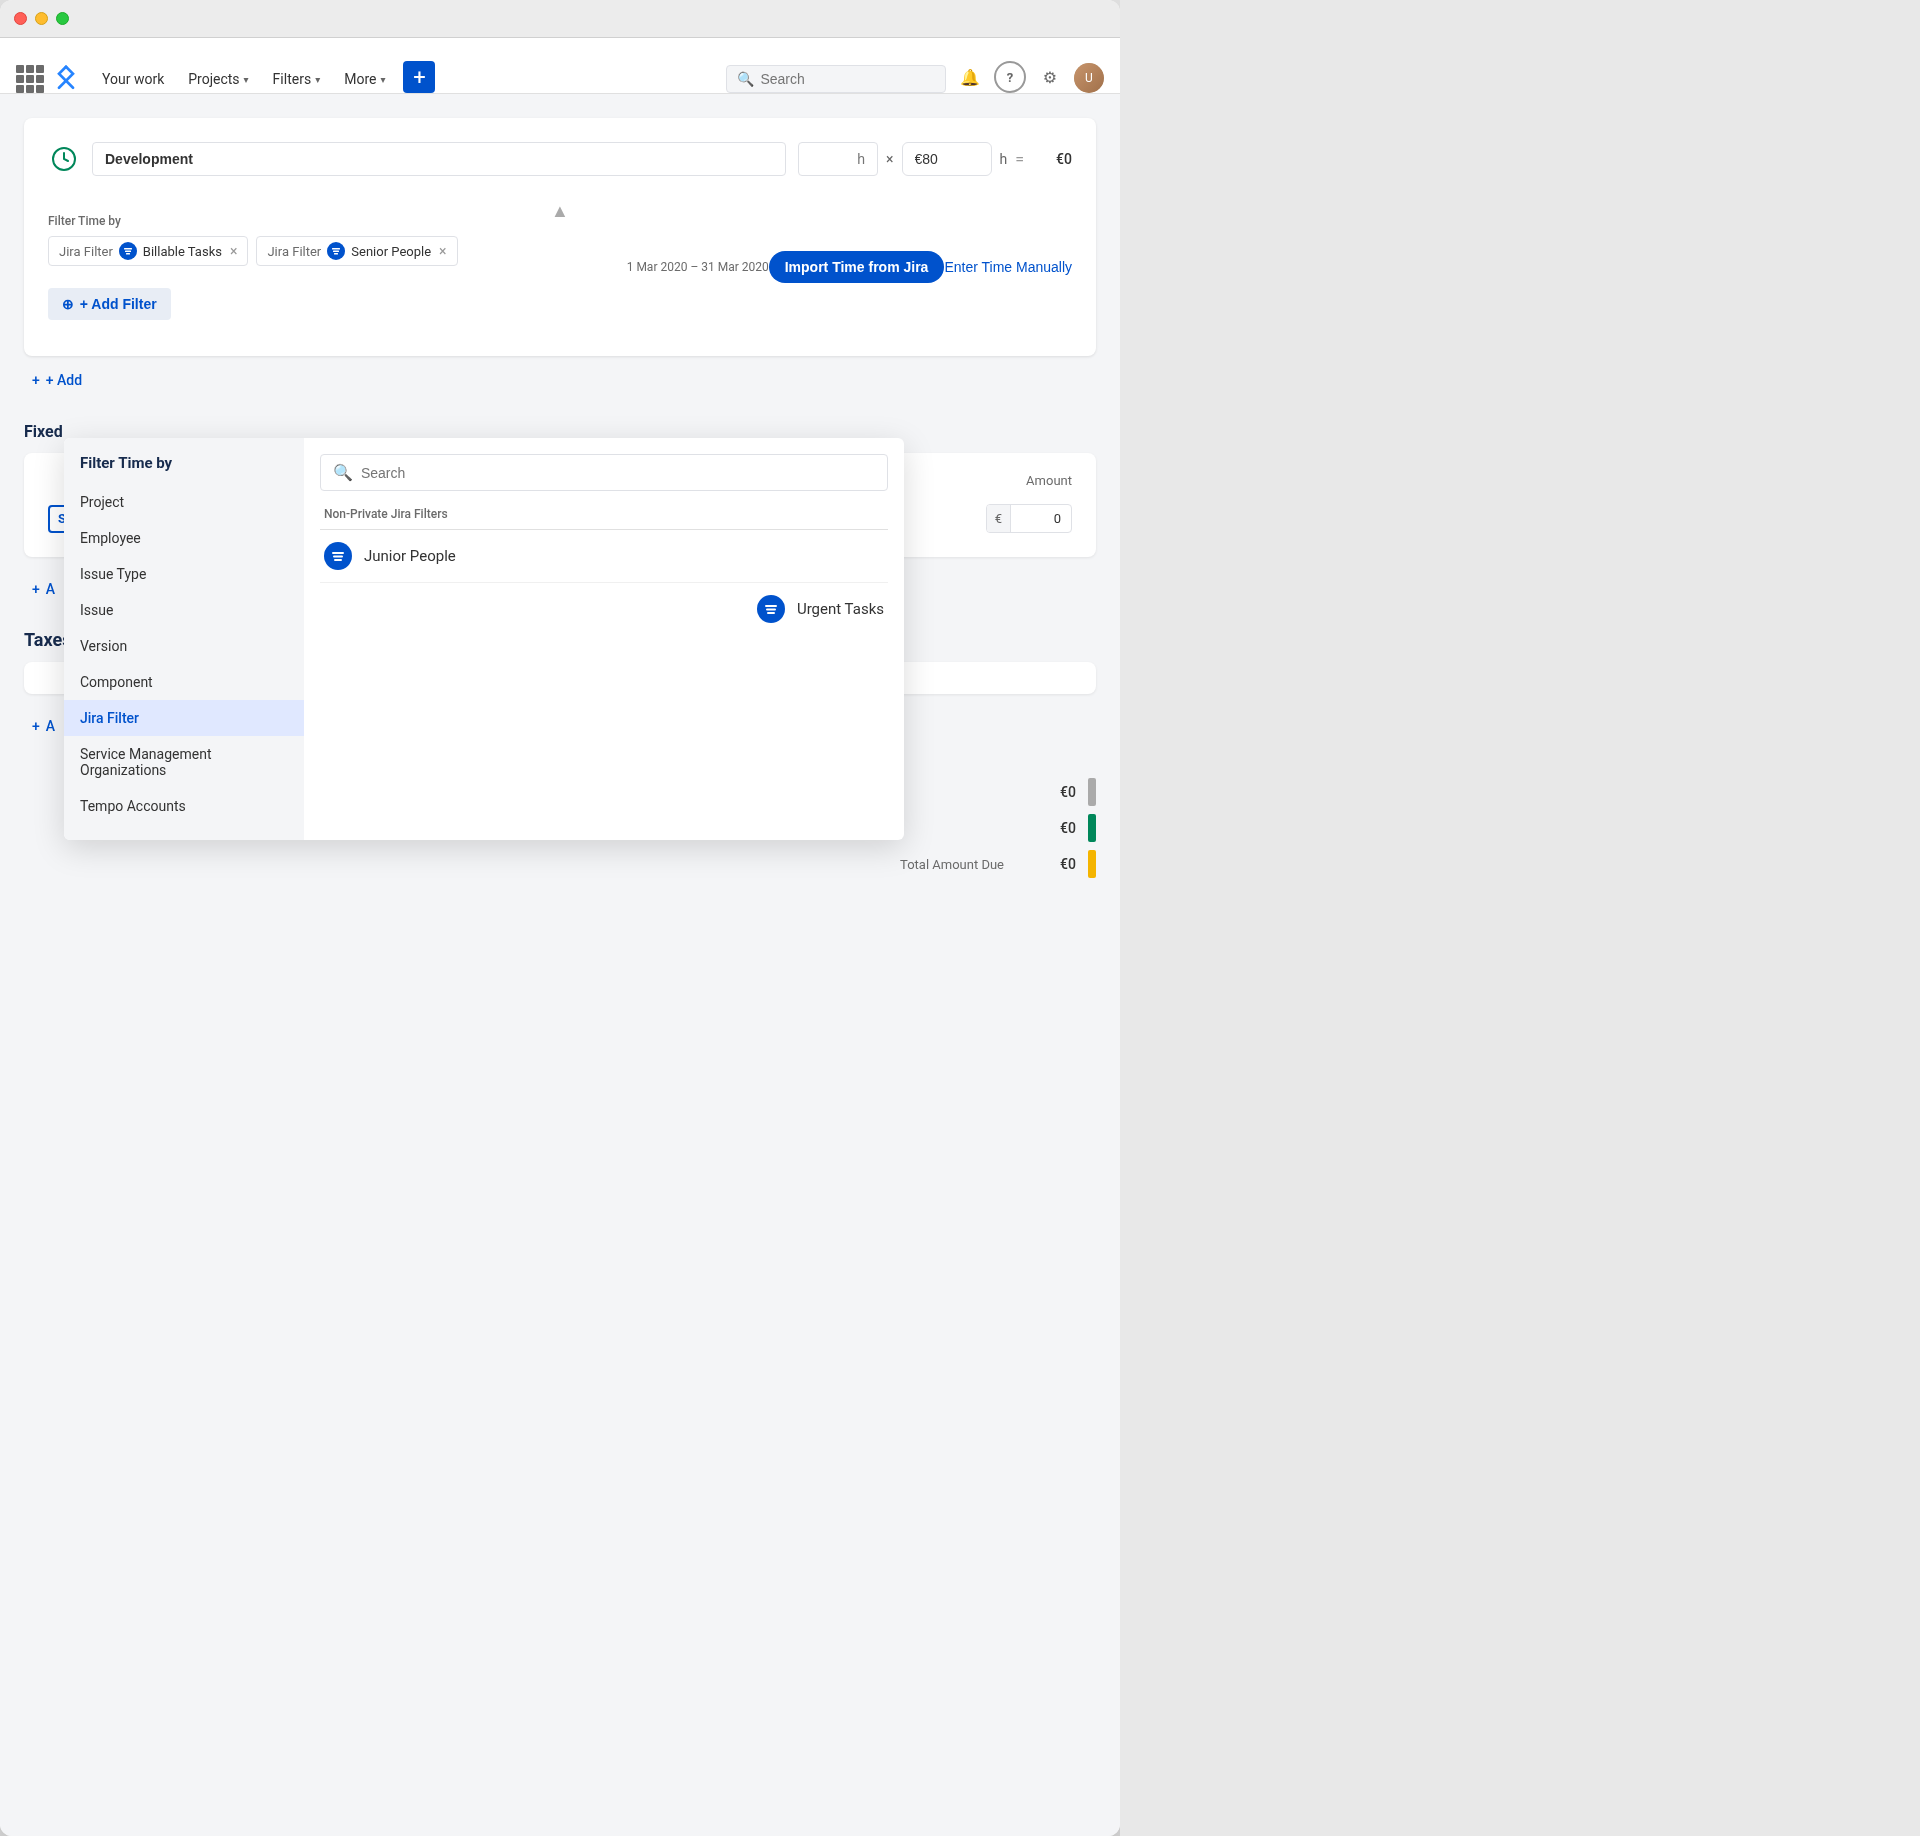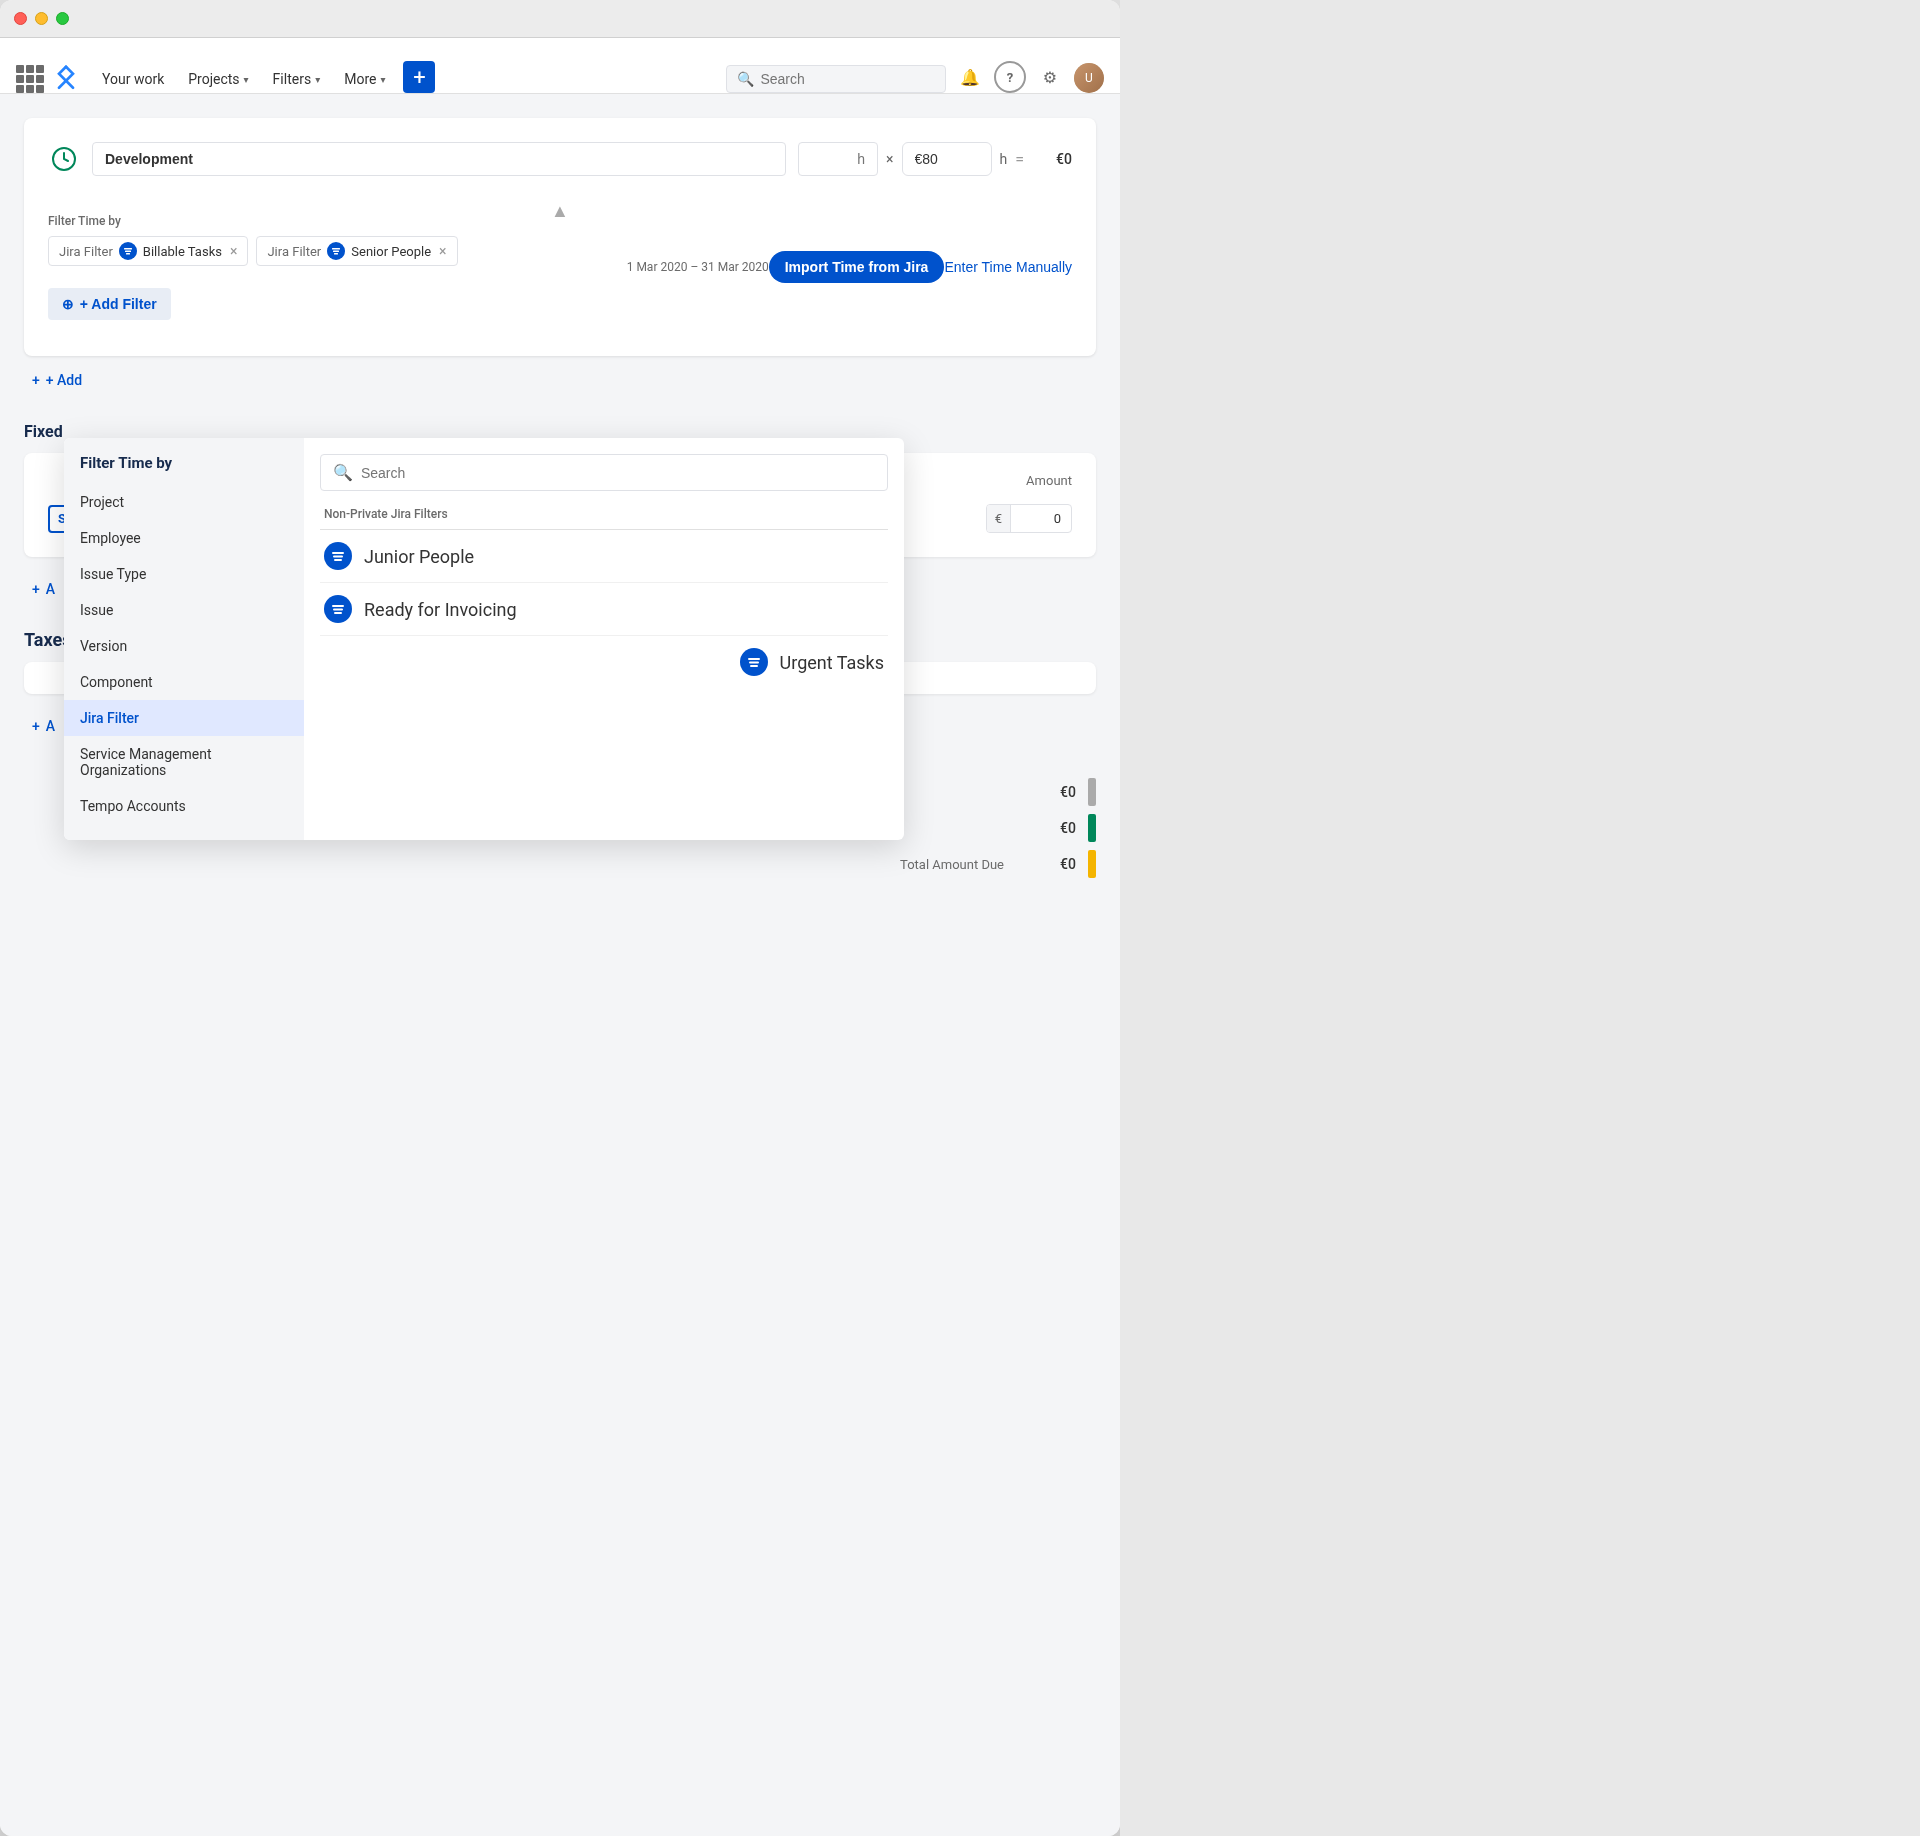--- a/index.html
+++ b/index.html
@@ -401,21 +401,21 @@
       background: #0052cc;
       border-radius: 50%;
       display: flex;
       align-items: center;
       justify-content: center;
       color: white;
       font-size: 12px;
       flex-shrink: 0;
     }
     .filter-option-label {
-      font-size: 18px;
+      font-size: 15px;
       color: #333;
     }
 
     
     .add-row {
       display: flex;
       align-items: center;
       gap: 6px;
       color: #0052cc;
       font-size: 14px;
@@ -678,30 +678,20 @@
             <span class="filter-option-label">Junior People</span>
           </div>
           <div class="filter-option">
             <div class="filter-option-icon">
               <svg width="14" height="14" viewBox="0 0 14 14" fill="white">
                   <rect x="1" y="3" width="12" height="2" rx="1"></rect>
                   <rect x="2" y="6.5" width="10" height="2" rx="1"></rect>
                   <rect x="3" y="10" width="8" height="2" rx="1"></rect>
                 </svg>
             </div>
-            <span class="filter-option-label">Ready for Invoicing</span>
-          </div>
-          <div class="filter-option">
-            <div class="filter-option-icon">
-              <svg width="14" height="14" viewBox="0 0 14 14" fill="white">
-                  <rect x="1" y="3" width="12" height="2" rx="1"></rect>
-                  <rect x="2" y="6.5" width="10" height="2" rx="1"></rect>
-                  <rect x="3" y="10" width="8" height="2" rx="1"></rect>
-                </svg>
-            </div>
             <span class="filter-option-label">Urgent Tasks</span>
           </div>
         </div>
       </div>
     </div>
 
     <div class="add-row" style="padding-left:8px; margin-top:8px;">
       <span>+</span>
       <span>+ Add</span>
     </div>

